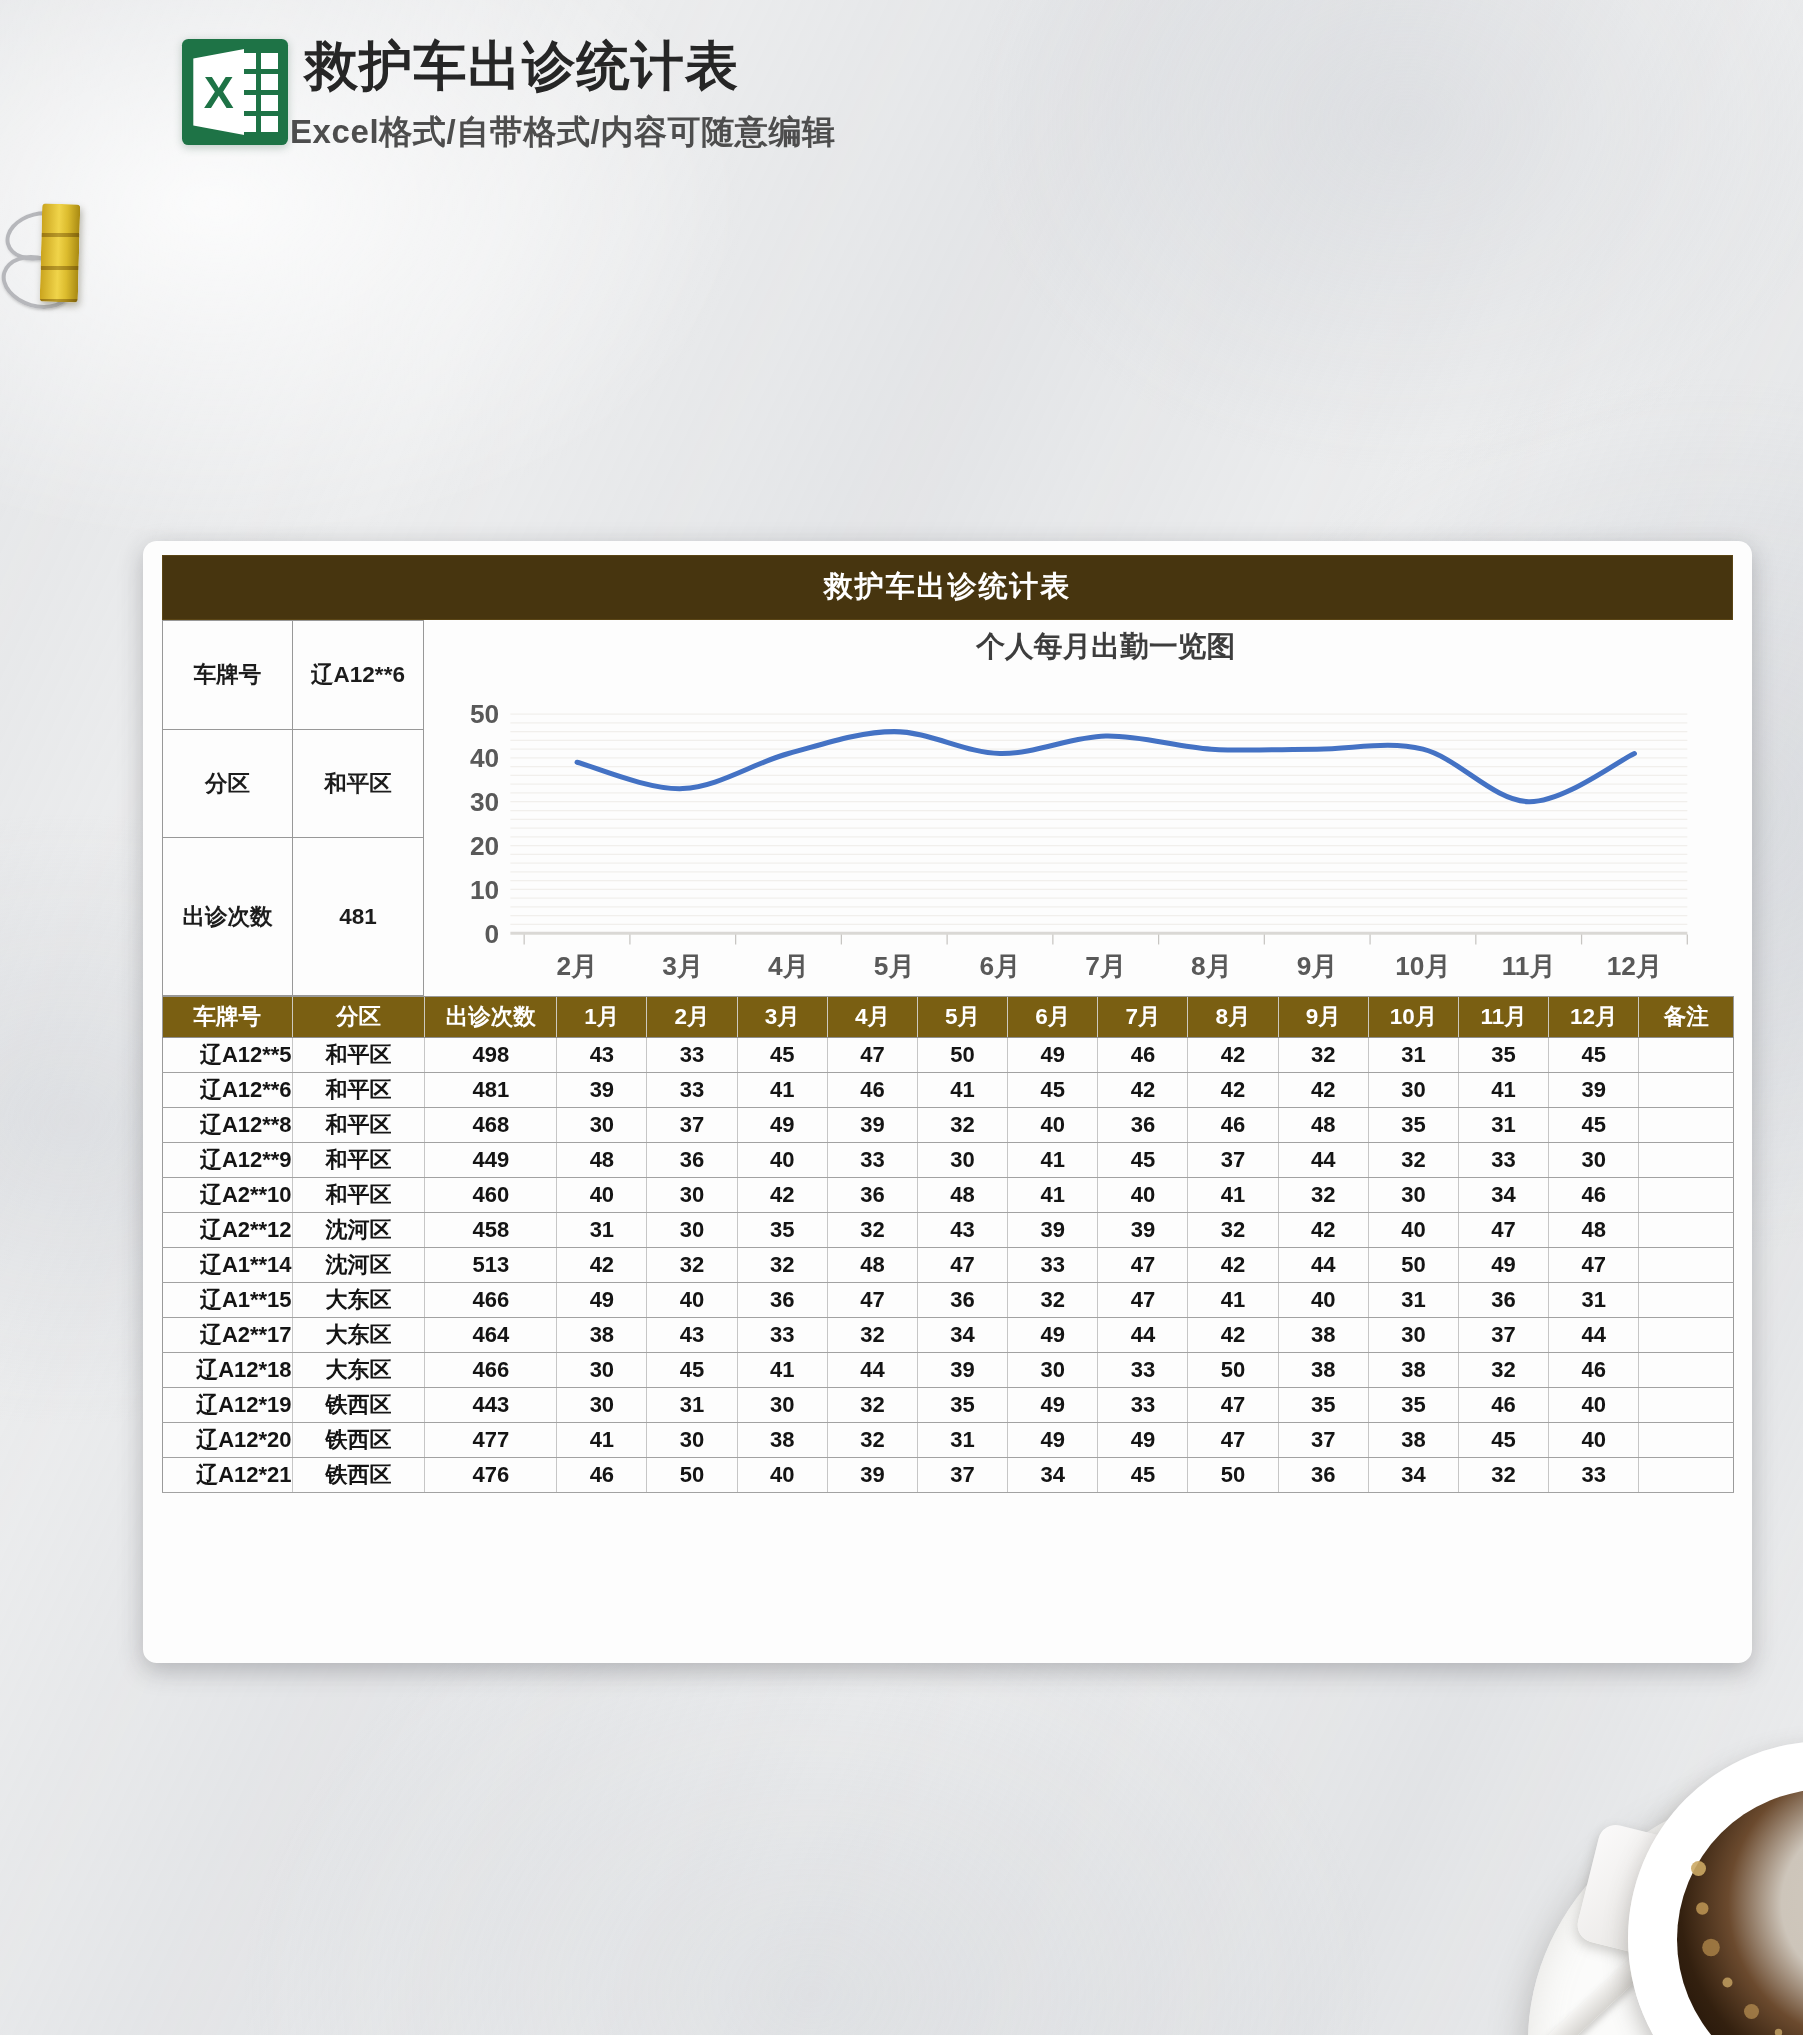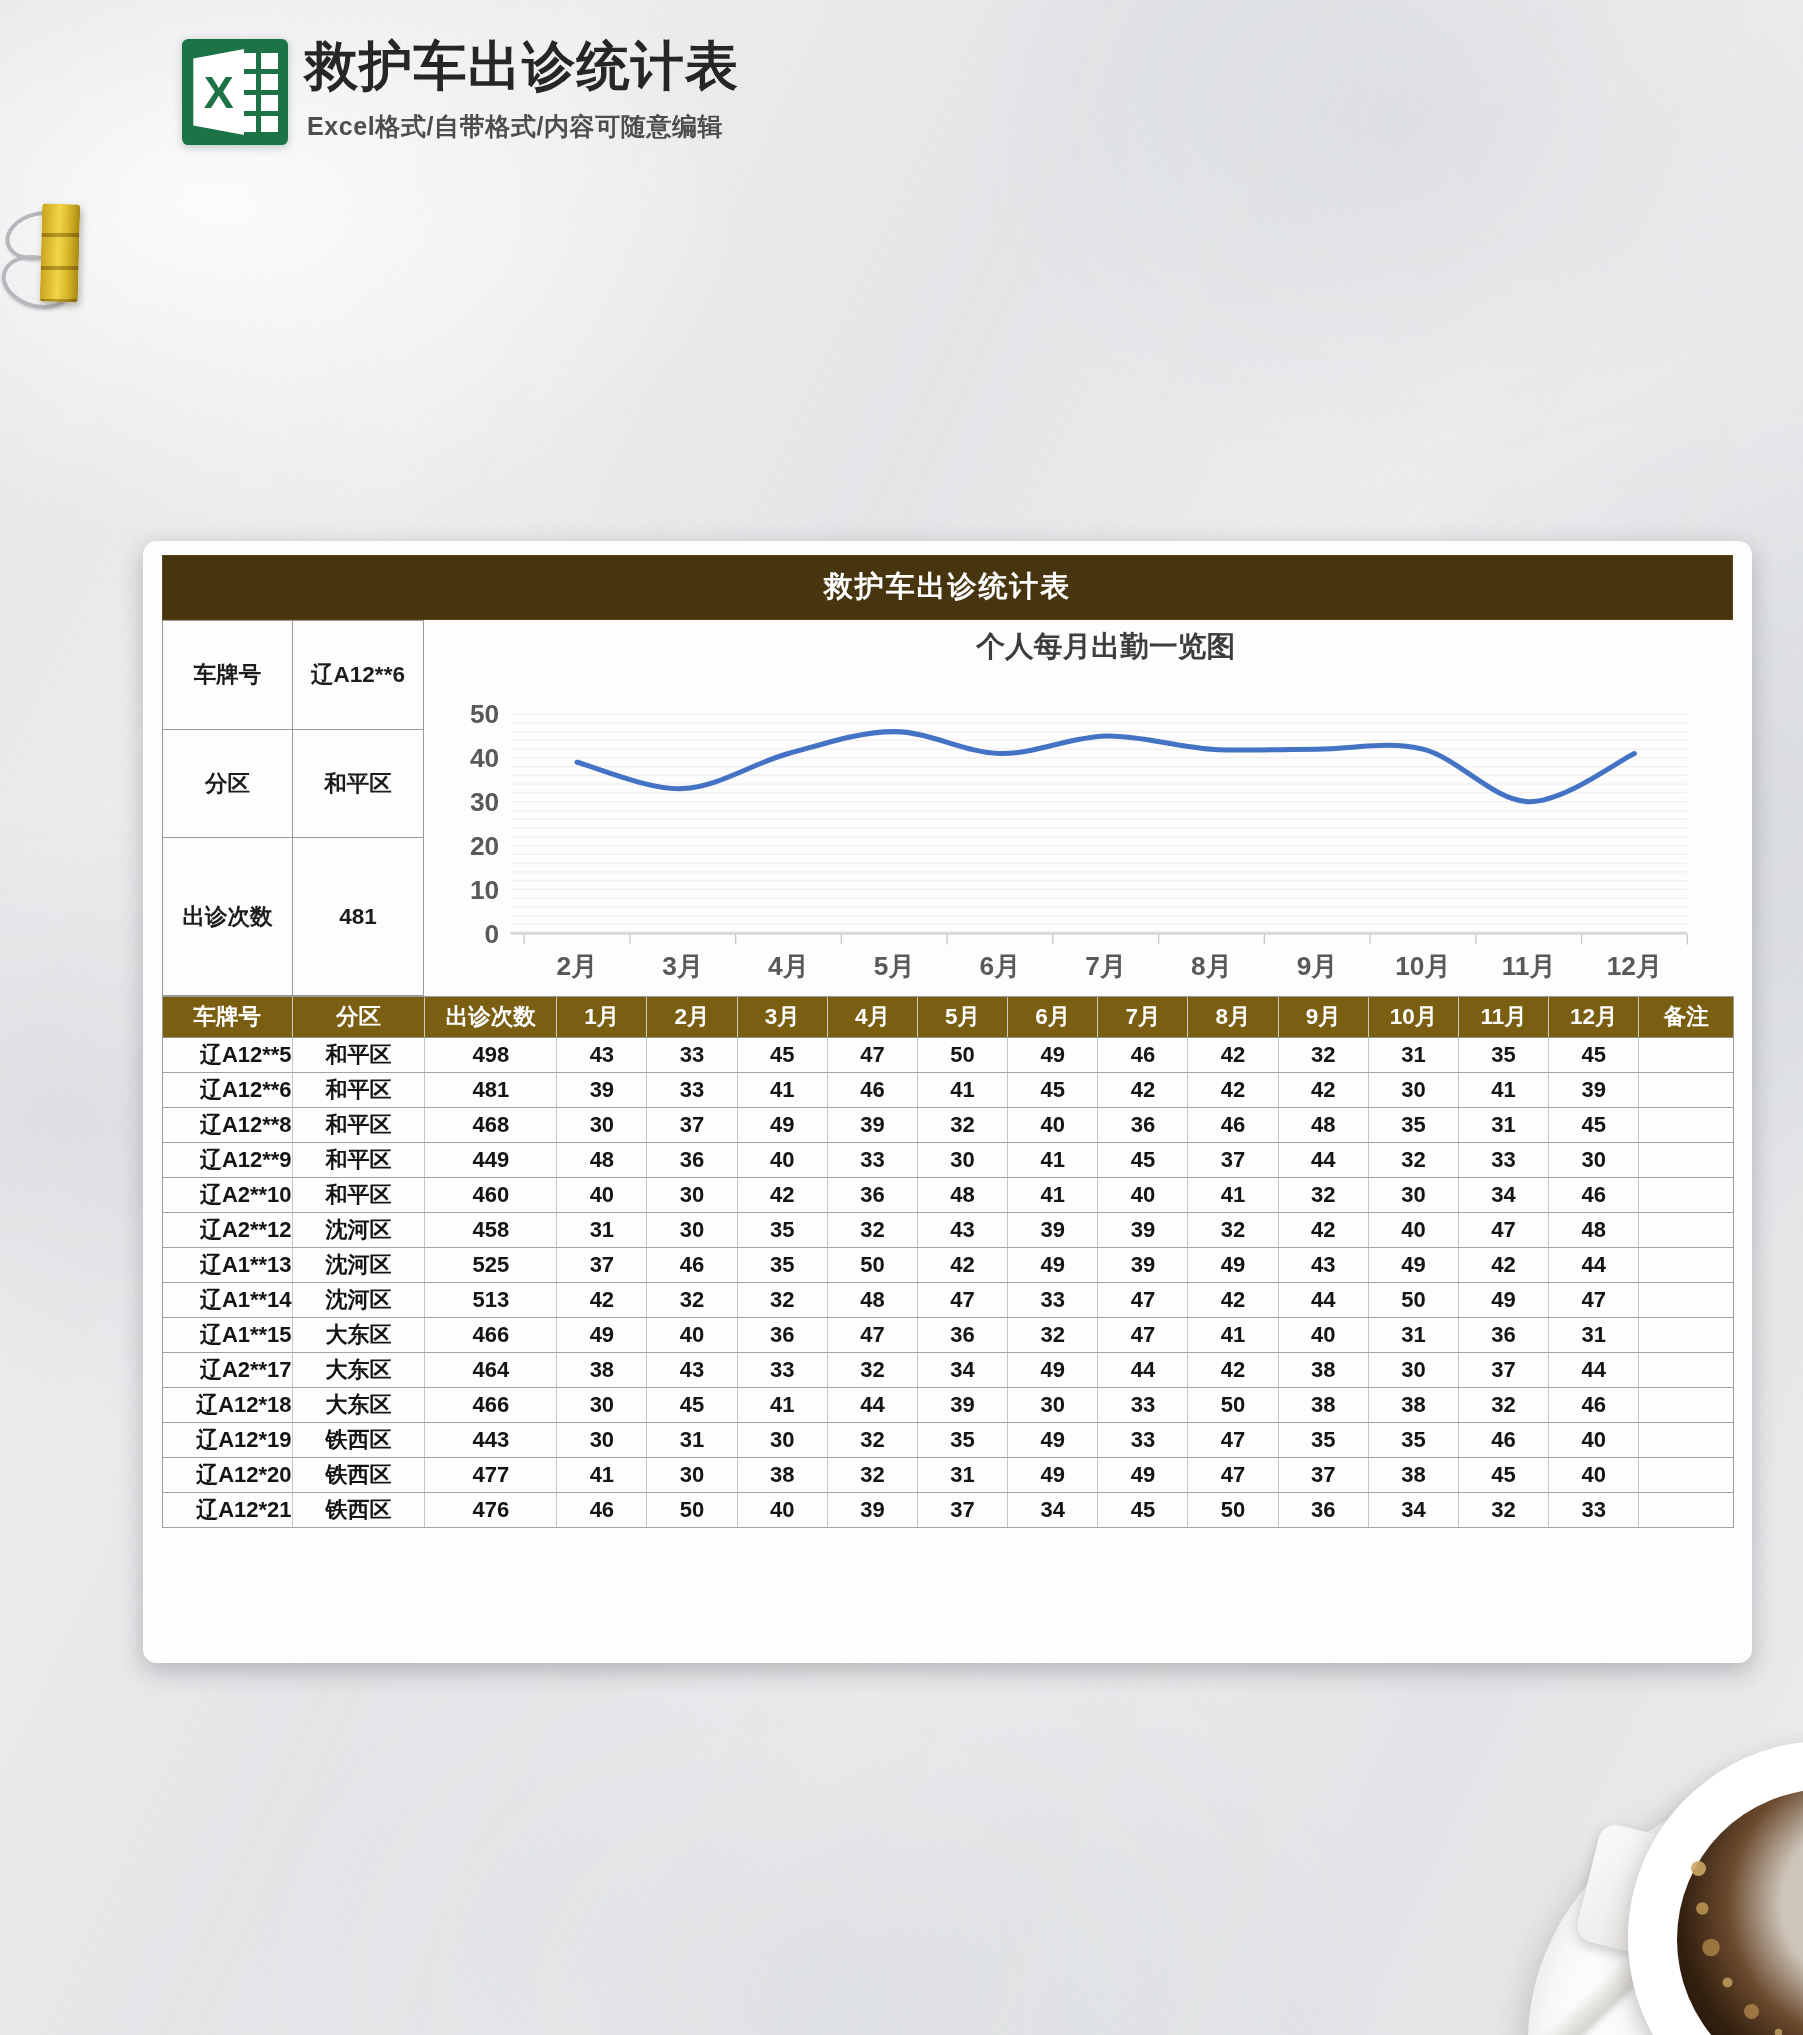--- a/index.html
+++ b/index.html
@@ -15,21 +15,21 @@
       linear-gradient(115deg, rgba(180,184,192,.16) 0%, transparent 22%, rgba(175,180,190,.14) 41%, transparent 60%, rgba(182,186,194,.18) 82%, transparent 100%),
       #ecedee;
   }
   
   .xl-icon{position:absolute;left:182px;top:39px;width:106px;height:106px;background:#1e7346;border-radius:6.3px;box-shadow:0 2.5px 8.8px rgba(30,80,55,.25);}
   .xl-grid{position:absolute;right:10px;top:13.8px;width:40px;height:79px;display:grid;grid-template-columns:1fr 1fr;grid-template-rows:repeat(4,1fr);gap:5px;}
   .xl-grid div{background:#fff;}
   .xl-page{position:absolute;left:11.3px;top:10px;width:51px;height:86px;background:#fff;clip-path:polygon(0 11%,100% 0,100% 100%,0 89%);display:flex;align-items:center;justify-content:center;}
   .xl-page span{color:#1e7346;font-size:45px;font-weight:900;line-height:1;}
   .banner-title{position:absolute;left:305px;top:31px;font-size:53px;font-weight:900;color:#262626;letter-spacing:1.3px;white-space:nowrap;}
-  .banner-sub{position:absolute;left:307px;top:110px;font-size:25px;font-weight:700;color:#4d4d4d;letter-spacing:0.6px;white-space:nowrap;}
+  .banner-sub{position:absolute;left:290px;top:110px;font-size:33px;font-weight:700;color:#4d4d4d;letter-spacing:0.6px;white-space:nowrap;}
   
   .clip{position:absolute;left:0;top:188px;width:113px;height:138px;}
   .clip-wire{position:absolute;border:4.4px solid #b6b7bb;border-radius:50%;background:transparent;box-shadow:0.6px 1.3px 2.5px rgba(80,80,80,.25);}
   .clip-w1{left:5px;top:24px;width:60px;height:40px;transform:rotate(-14deg);}
   .clip-w2{left:1.3px;top:68px;width:65px;height:44px;transform:rotate(16deg);}
   .clip-body{position:absolute;left:41px;top:16.3px;width:38px;height:98px;border-radius:3.8px;transform:rotate(1.5deg);
     background:linear-gradient(90deg,#caa41e,#f0d44a 45%,#dcbc2e 68%,#a88912),
                repeating-linear-gradient(180deg, rgba(0,0,0,0) 0 29px, rgba(120,95,10,.45) 29px 33px);
     background-blend-mode:multiply;box-shadow:1.9px 3.8px 7.5px rgba(90,85,60,.4);}
   
@@ -321,38 +321,20 @@
           <td>39</td>
           <td>39</td>
           <td>32</td>
           <td>42</td>
           <td>40</td>
           <td>47</td>
           <td>48</td>
           <td></td>
         </tr>
         <tr>
-          <td>辽A1**13</td>
-          <td>沈河区</td>
-          <td>525</td>
-          <td>37</td>
-          <td>46</td>
-          <td>35</td>
-          <td>50</td>
-          <td>42</td>
-          <td>49</td>
-          <td>39</td>
-          <td>49</td>
-          <td>43</td>
-          <td>49</td>
-          <td>42</td>
-          <td>44</td>
-          <td></td>
-        </tr>
-        <tr>
           <td>辽A1**14</td>
           <td>沈河区</td>
           <td>513</td>
           <td>42</td>
           <td>32</td>
           <td>32</td>
           <td>48</td>
           <td>47</td>
           <td>33</td>
           <td>47</td>

